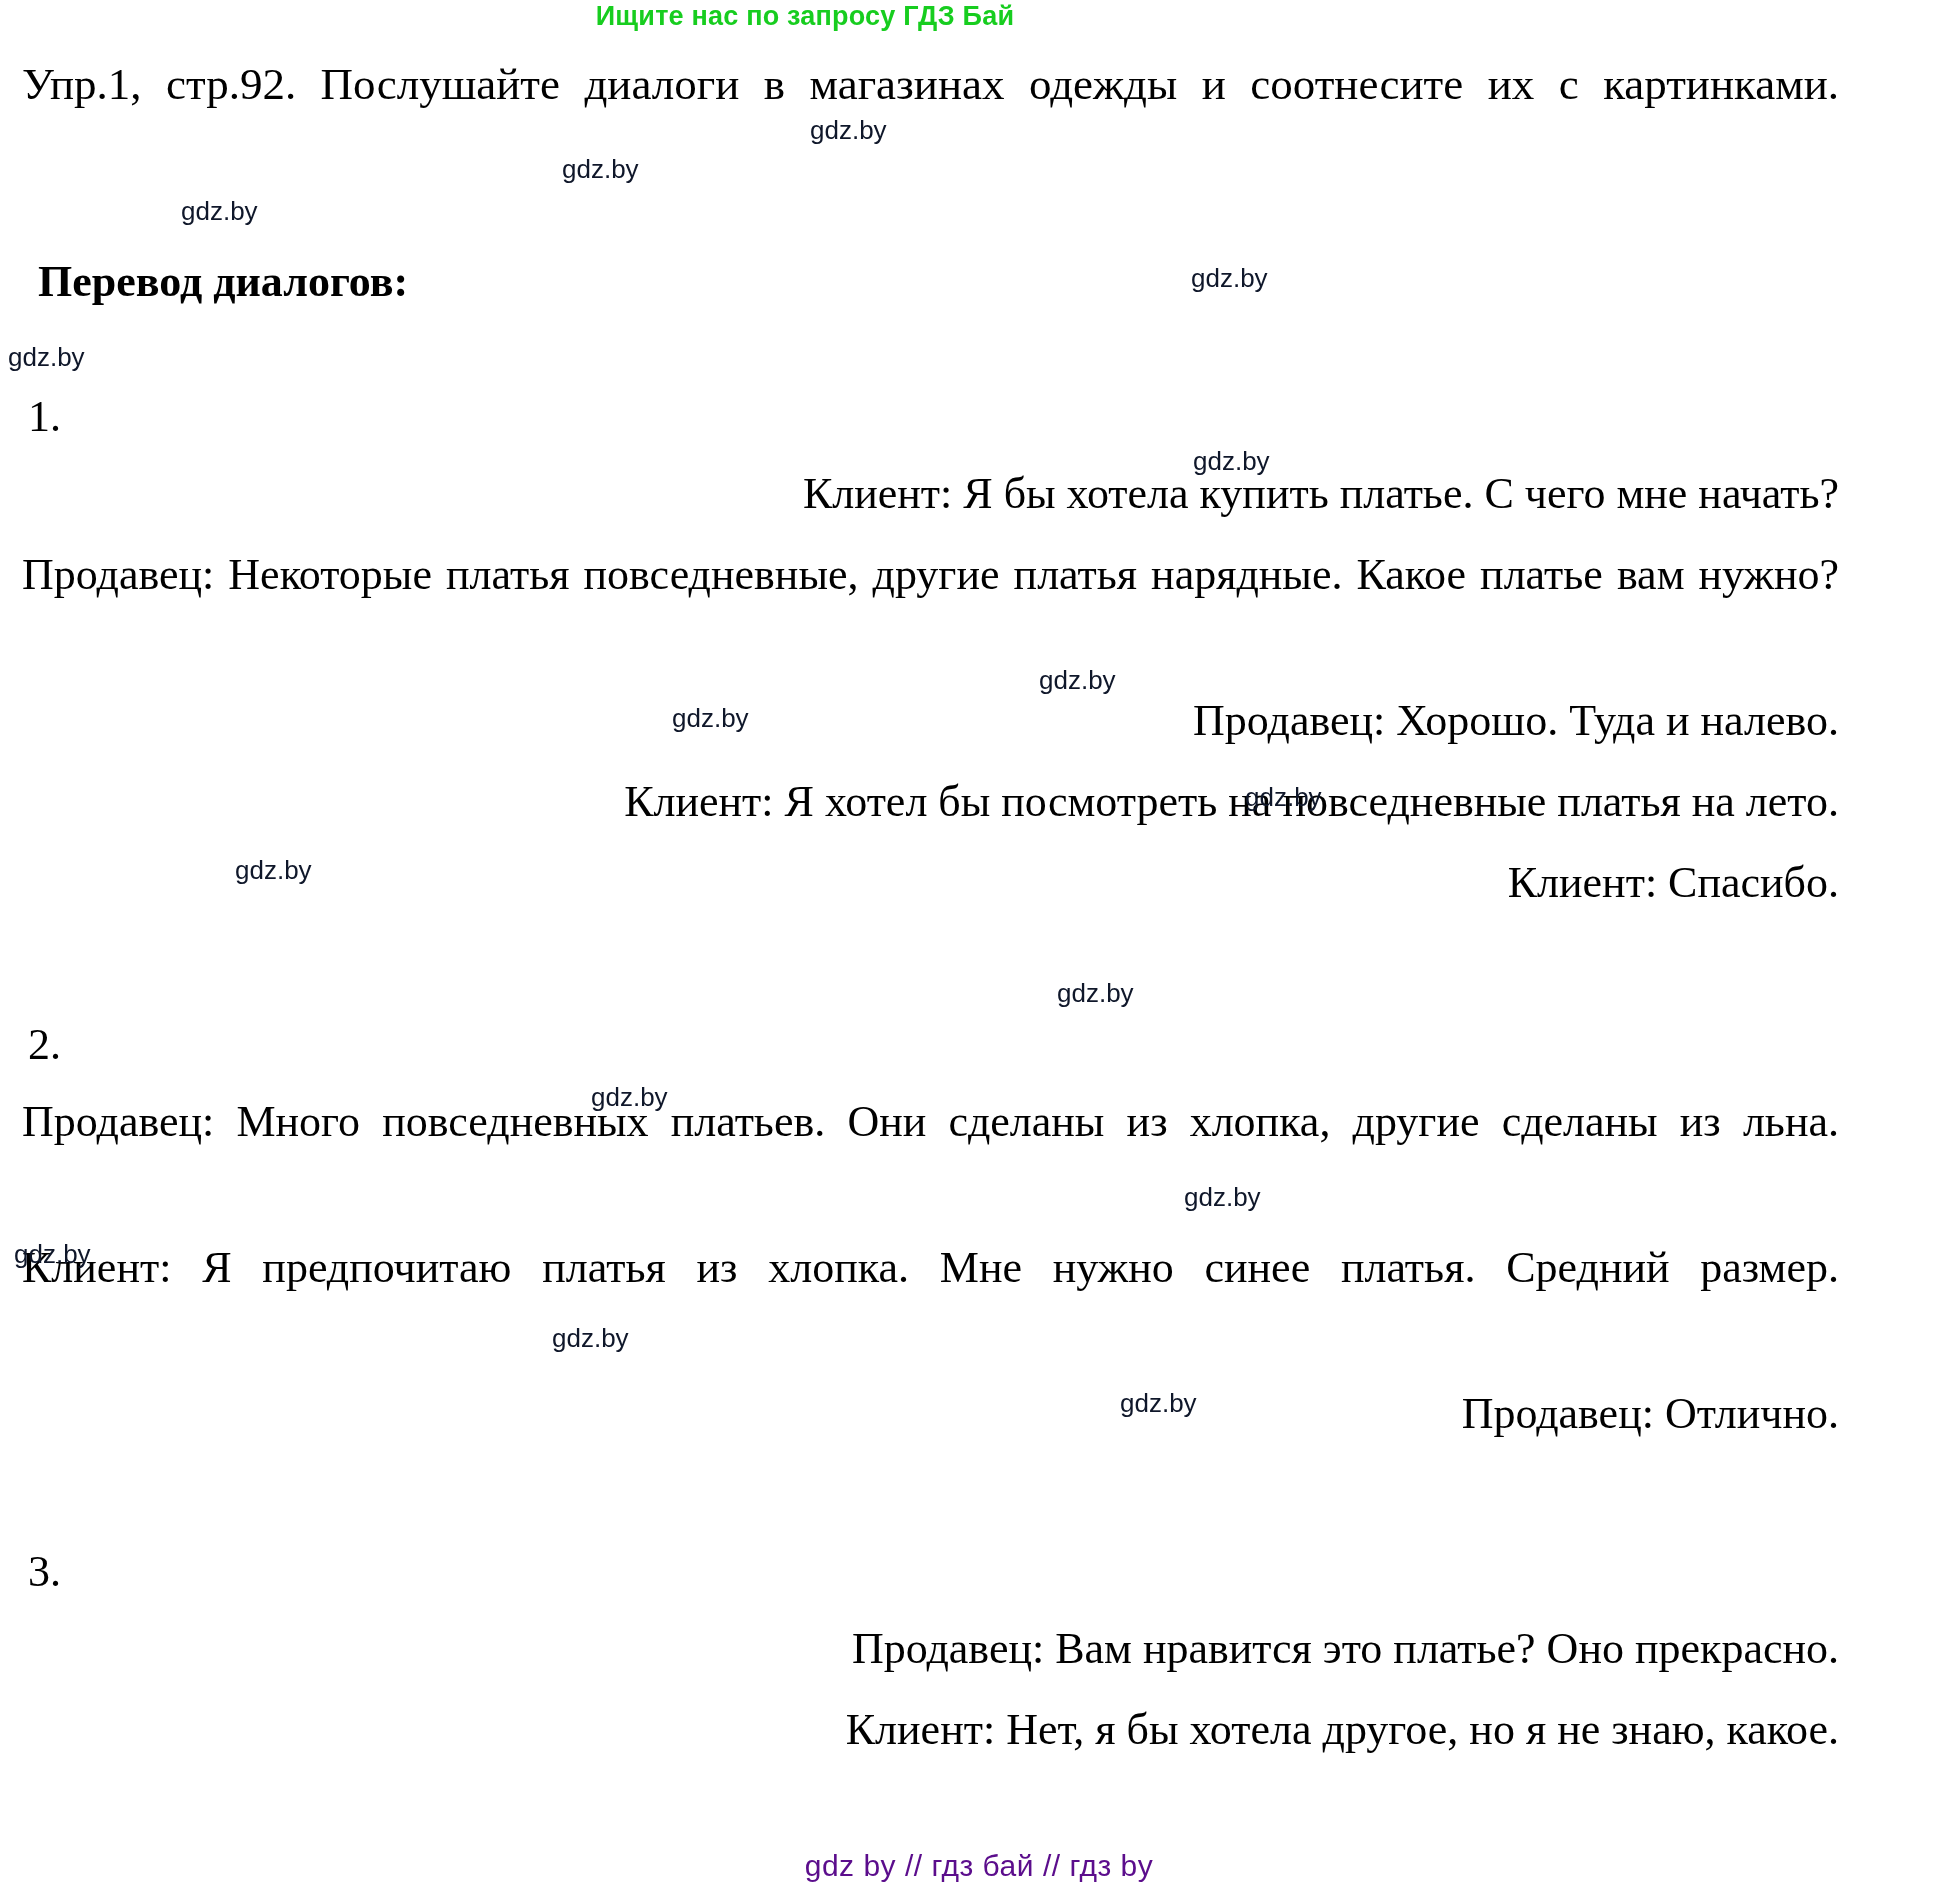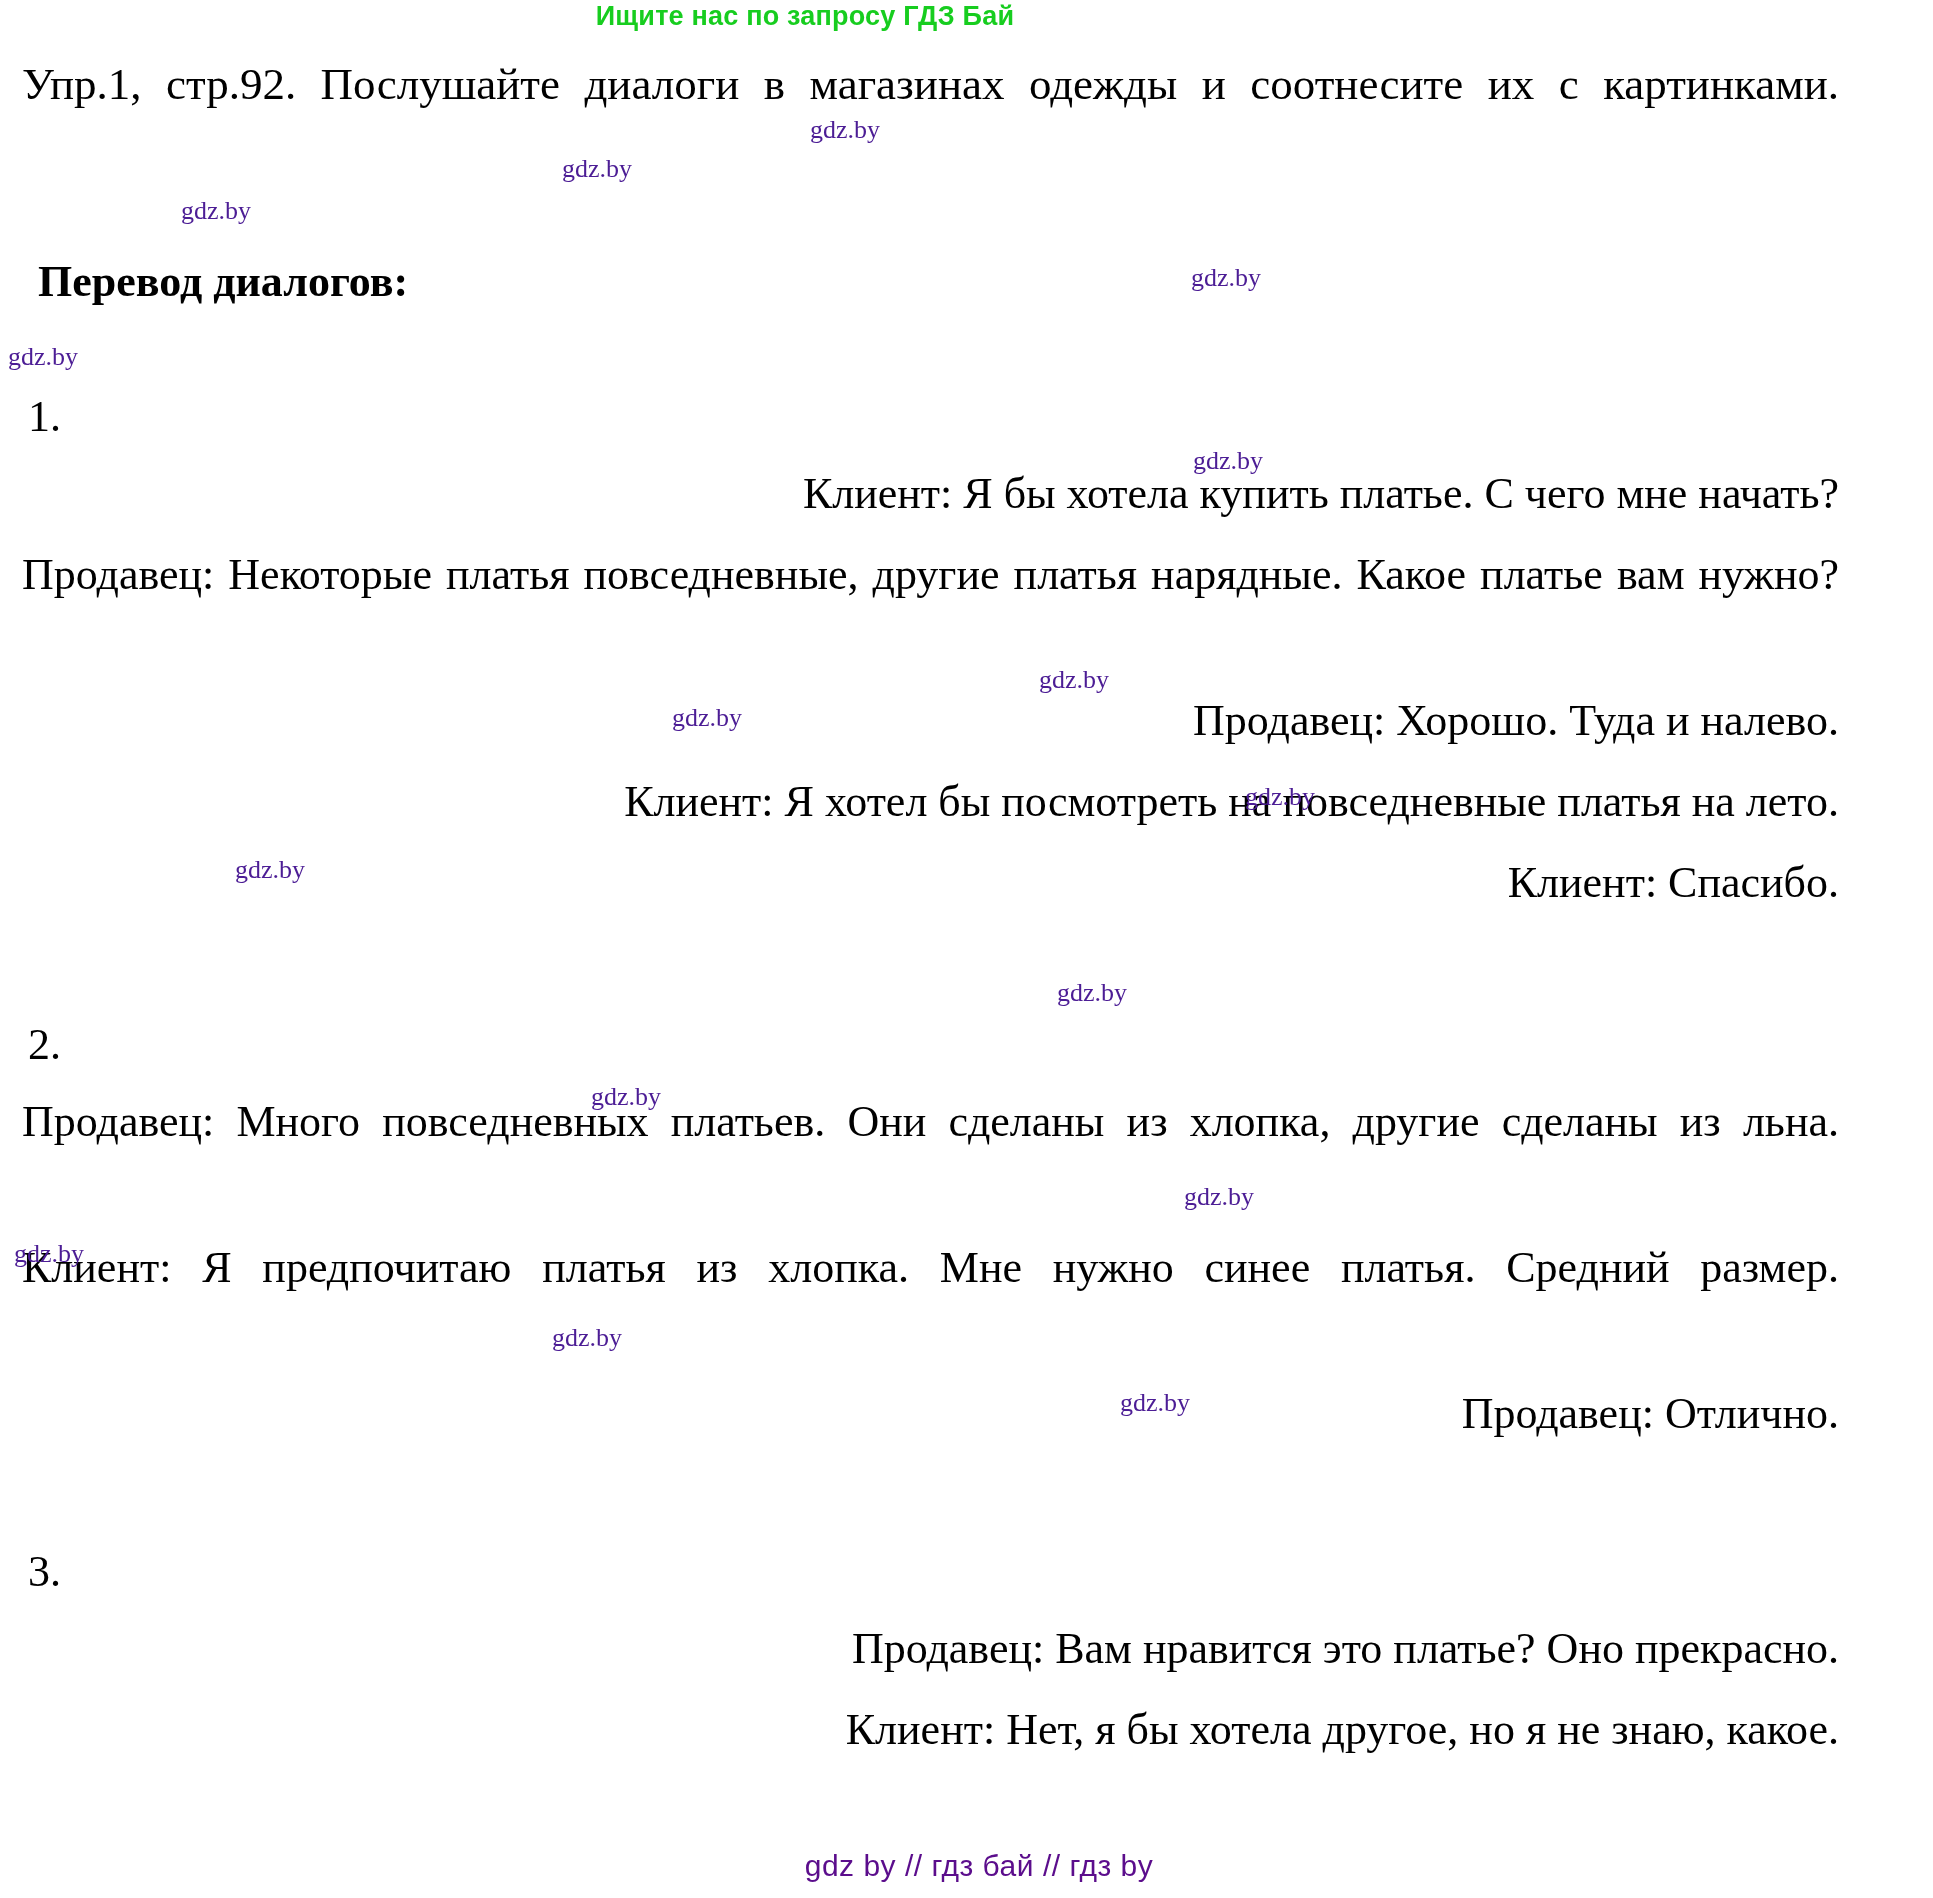--- a/index.html
+++ b/index.html
@@ -89,24 +89,24 @@
     content: "";
     display: inline-block;
     width: 100%;
   }
 
   .spacer-lg { height: 40px; }
 
   
   .wm {
     position: absolute;
-    font-family: Liberation Serif, serif;
+    font-family: Liberation Sans, sans-serif;
     font-size: 26px;
     line-height: 26px;
-    color: #4c1d95;
+    color: #0f172a;
     white-space: nowrap;
     pointer-events: none;
   }
 
   
   .footer {
     position: absolute;
     left: 12px;
     bottom: 16px;
     width: 1934px;

